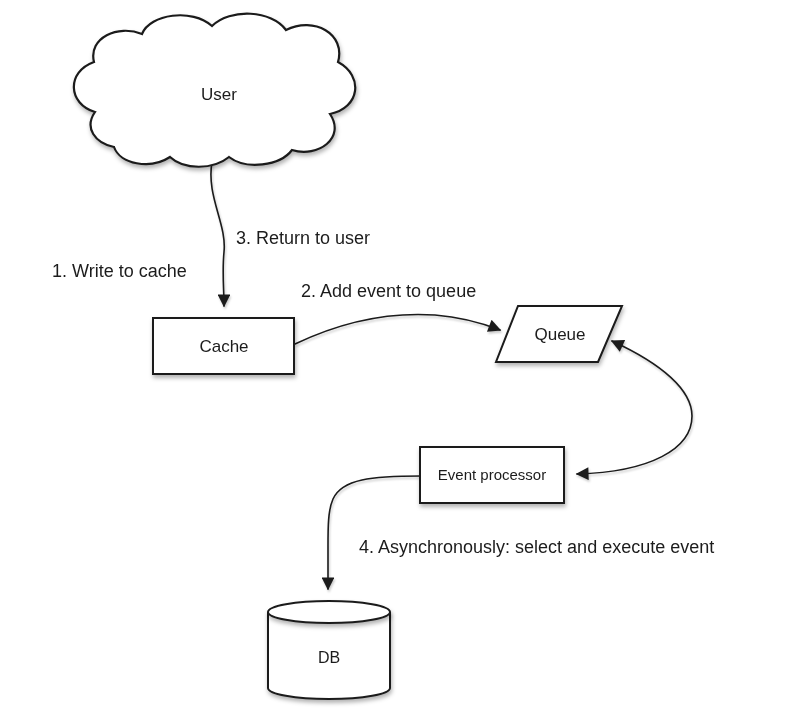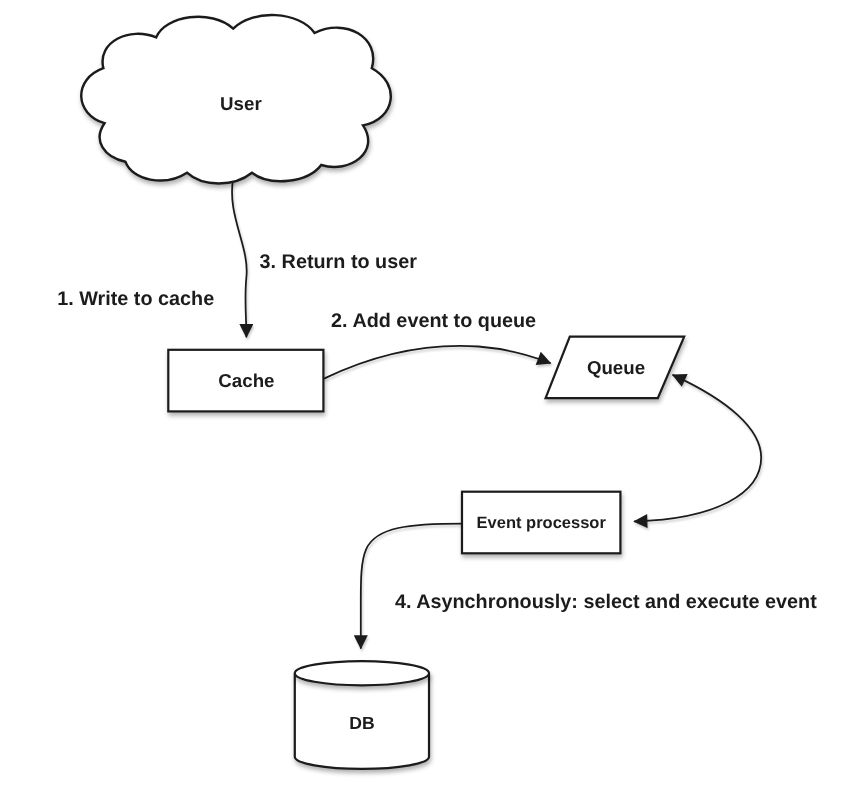--- a/index.html
+++ b/index.html
@@ -8,21 +8,20 @@
     background: #ffffff;
     width: 786px;
     height: 728px;
     overflow: hidden;
     font-family: "Liberation Sans", sans-serif;
   }
   .canvas-wrap {
     width: 786px;
     height: 728px;
     position: relative;
-    font-weight: bold;
   }
   svg {
     display: block;
   }
   .shape {
     fill: #ffffff;
     stroke: #1b1b1b;
     stroke-width: 2;
     filter: drop-shadow(1.5px 3px 2px rgba(0,0,0,0.30));
   }

